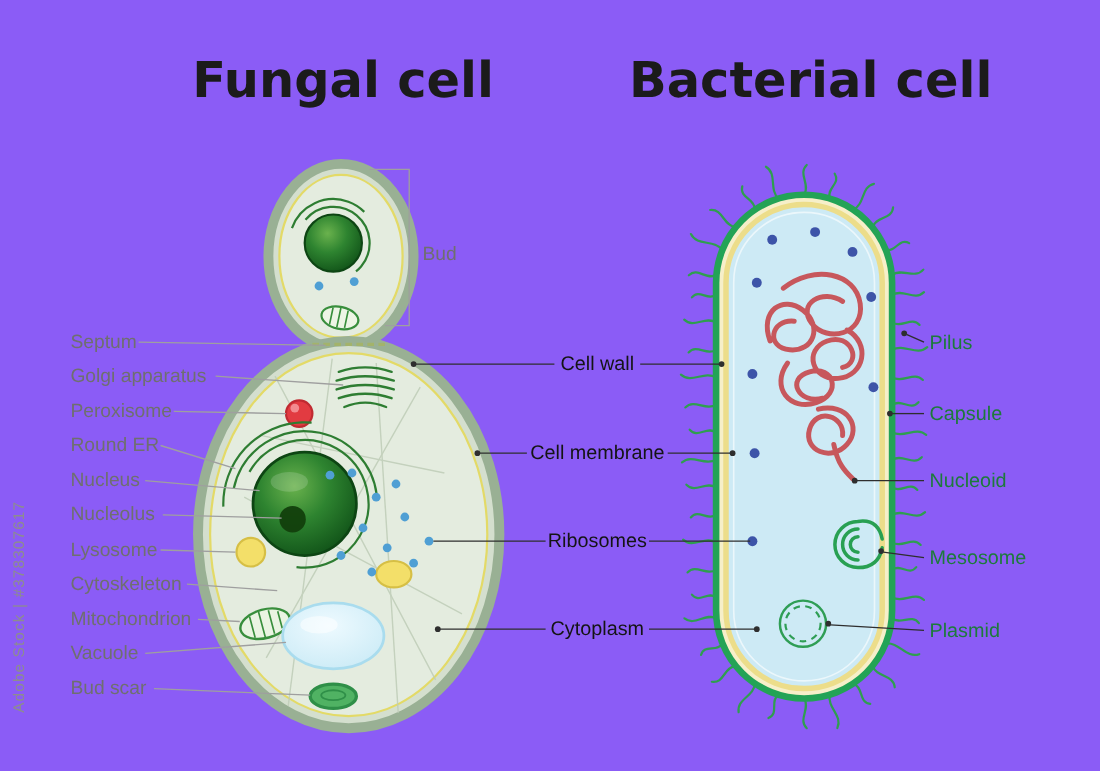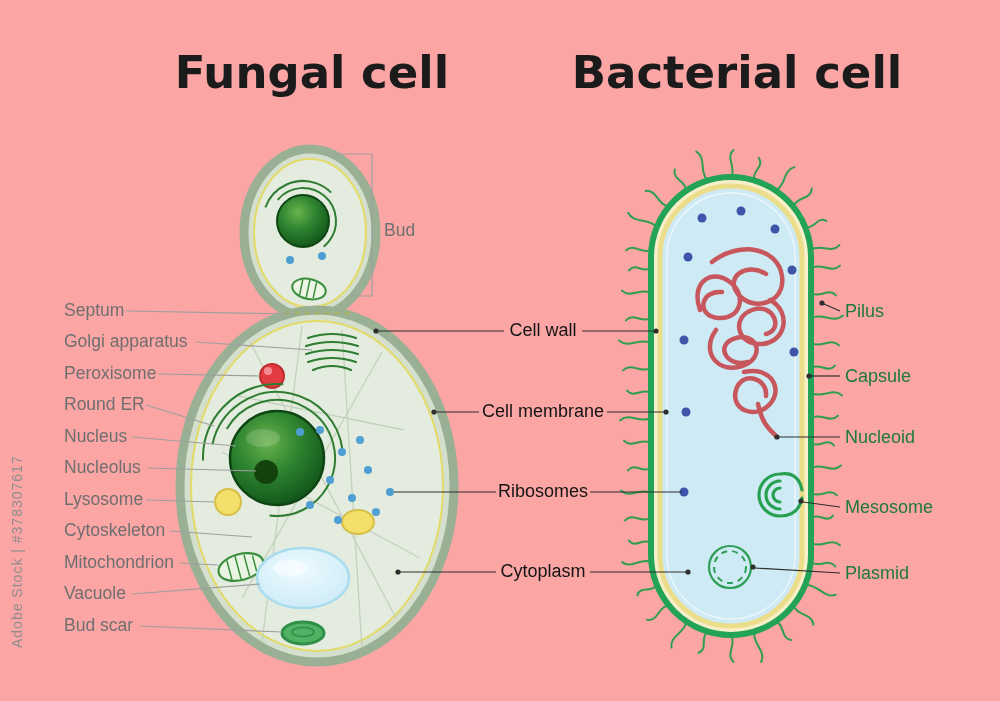--- a/index.html
+++ b/index.html
@@ -1,16 +1,16 @@
 <!DOCTYPE html>
 <html><head>
 <meta charset="utf-8">
 <style>
   html,body{margin:0;padding:0;background:#f3f3f3;}
-  .stage{position:relative;width:1000px;height:701px;background:#fca5a5;overflow:hidden;
+  .stage{position:relative;width:1000px;height:701px;background:#8b5cf6;overflow:hidden;
          font-family:"Liberation Sans", sans-serif;}
   svg{position:absolute;left:0;top:0;}
   text{user-select:none;}
   .title{font-family:"DejaVu Sans", sans-serif;font-weight:700;font-size:45px;fill:#1b1b1b;}
   .lbl-gray{font-size:17.5px;fill:#6f6f6f;}
   .lbl-center{font-size:18px;fill:#141414;font-weight:500;}
   .lbl-green{font-size:18px;fill:#1d7a3b;font-weight:500;}
   .leader-gray{stroke:#9f9f9f;stroke-width:1.2;fill:none;}
   .leader-dark{stroke:#2e2e2e;stroke-width:1.2;fill:none;}
   .dot-dark{fill:#2e2e2e;}

